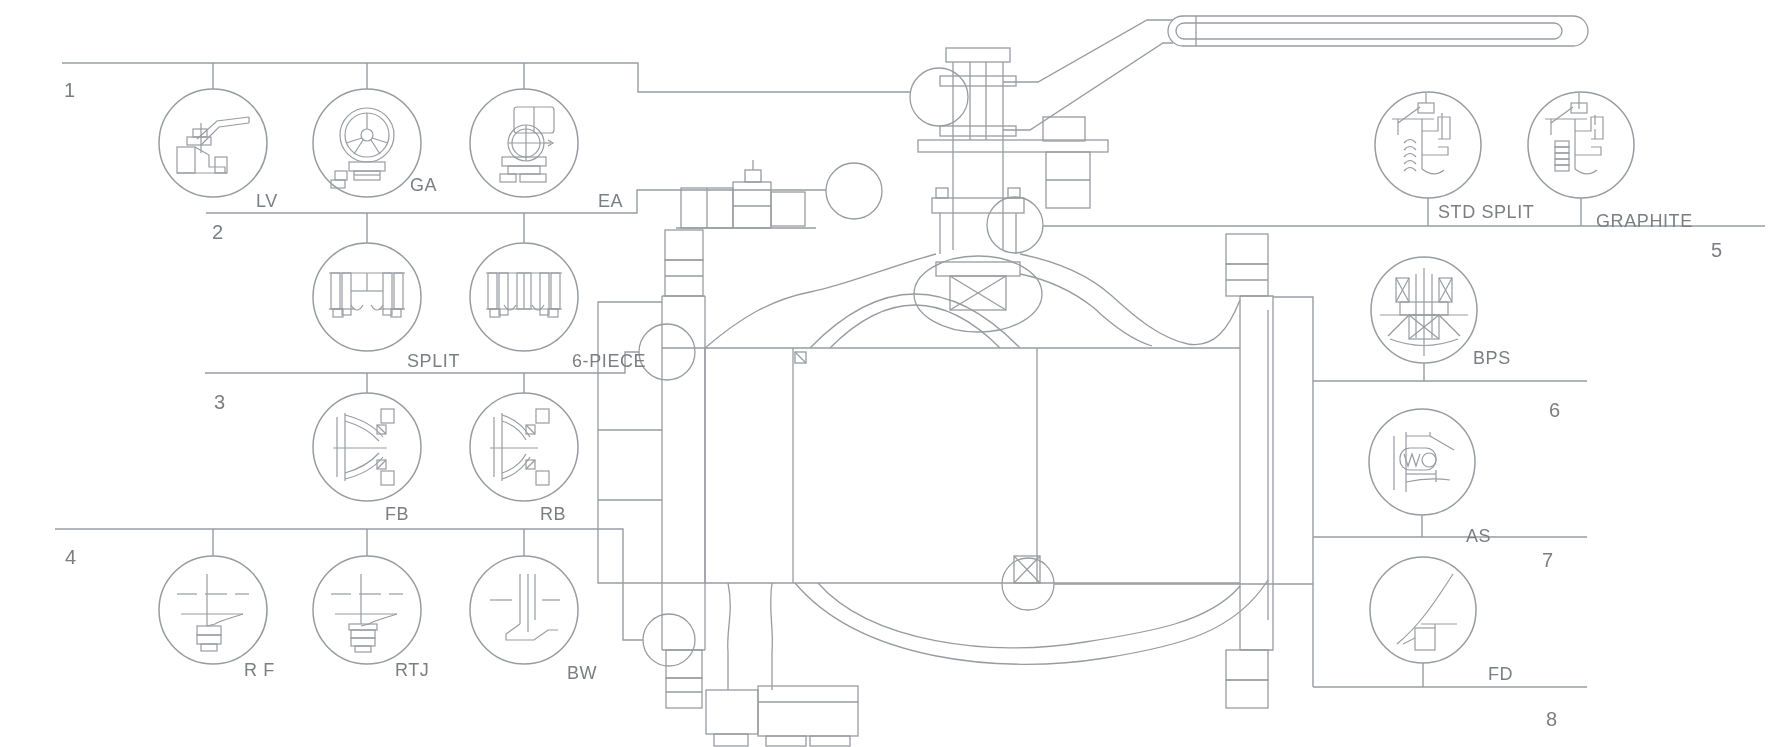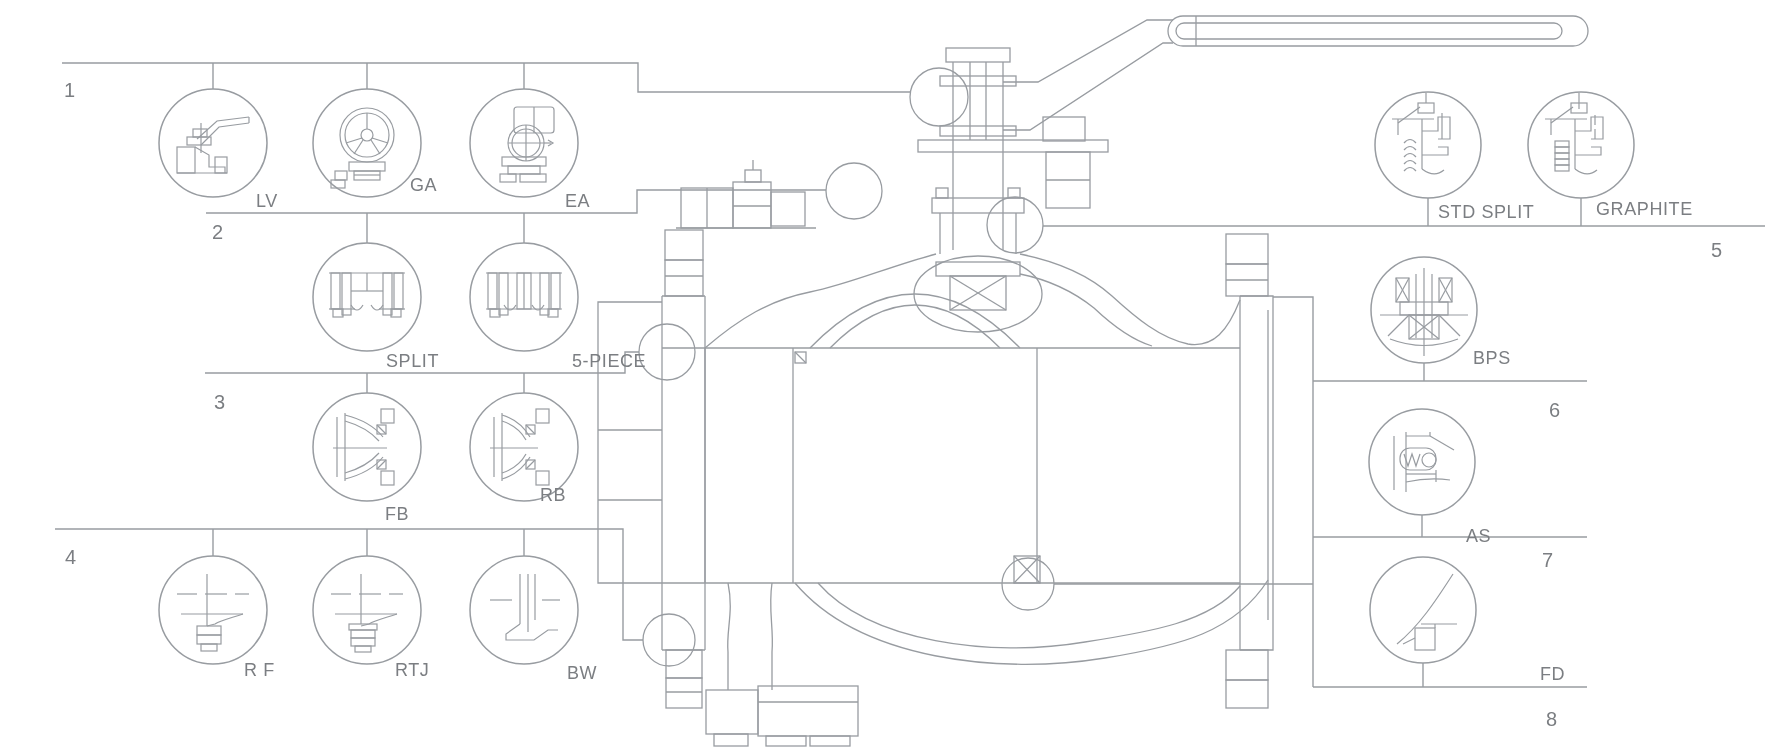--- a/index.html
+++ b/index.html
@@ -475,27 +475,27 @@
   <span class="num" style="left:212px;top:222px">2</span>
   <span class="num" style="left:214px;top:392px">3</span>
   <span class="num" style="left:65px;top:547px">4</span>
   <span class="num" style="left:1711px;top:240px">5</span>
   <span class="num" style="left:1549px;top:400px">6</span>
   <span class="num" style="left:1542px;top:550px">7</span>
   <span class="num" style="left:1546px;top:709px">8</span>
 
   <span class="lbl" style="left:256px;top:192px">LV</span>
   <span class="lbl" style="left:410px;top:176px">GA</span>
-  <span class="lbl" style="left:565px;top:192px">EA</span>
-  <span class="lbl" style="left:386px;top:352px">SPLIT</span>
-  <span class="lbl" style="left:572px;top:352px">5-PIECE</span>
+  <span class="lbl" style="left:598px;top:192px">EA</span>
+  <span class="lbl" style="left:407px;top:352px">SPLIT</span>
+  <span class="lbl" style="left:572px;top:352px">6-PIECE</span>
   <span class="lbl" style="left:385px;top:505px">FB</span>
-  <span class="lbl" style="left:540px;top:486px">RB</span>
+  <span class="lbl" style="left:540px;top:505px">RB</span>
   <span class="lbl" style="left:244px;top:661px">R F</span>
   <span class="lbl" style="left:395px;top:661px">RTJ</span>
   <span class="lbl" style="left:567px;top:664px">BW</span>
   <span class="lbl" style="left:1438px;top:203px">STD SPLIT</span>
-  <span class="lbl" style="left:1596px;top:200px">GRAPHITE</span>
+  <span class="lbl" style="left:1596px;top:212px">GRAPHITE</span>
   <span class="lbl" style="left:1473px;top:349px">BPS</span>
   <span class="lbl" style="left:1466px;top:527px">AS</span>
-  <span class="lbl" style="left:1540px;top:665px">FD</span>
+  <span class="lbl" style="left:1488px;top:665px">FD</span>
 
 </div>
 
 </body></html>

